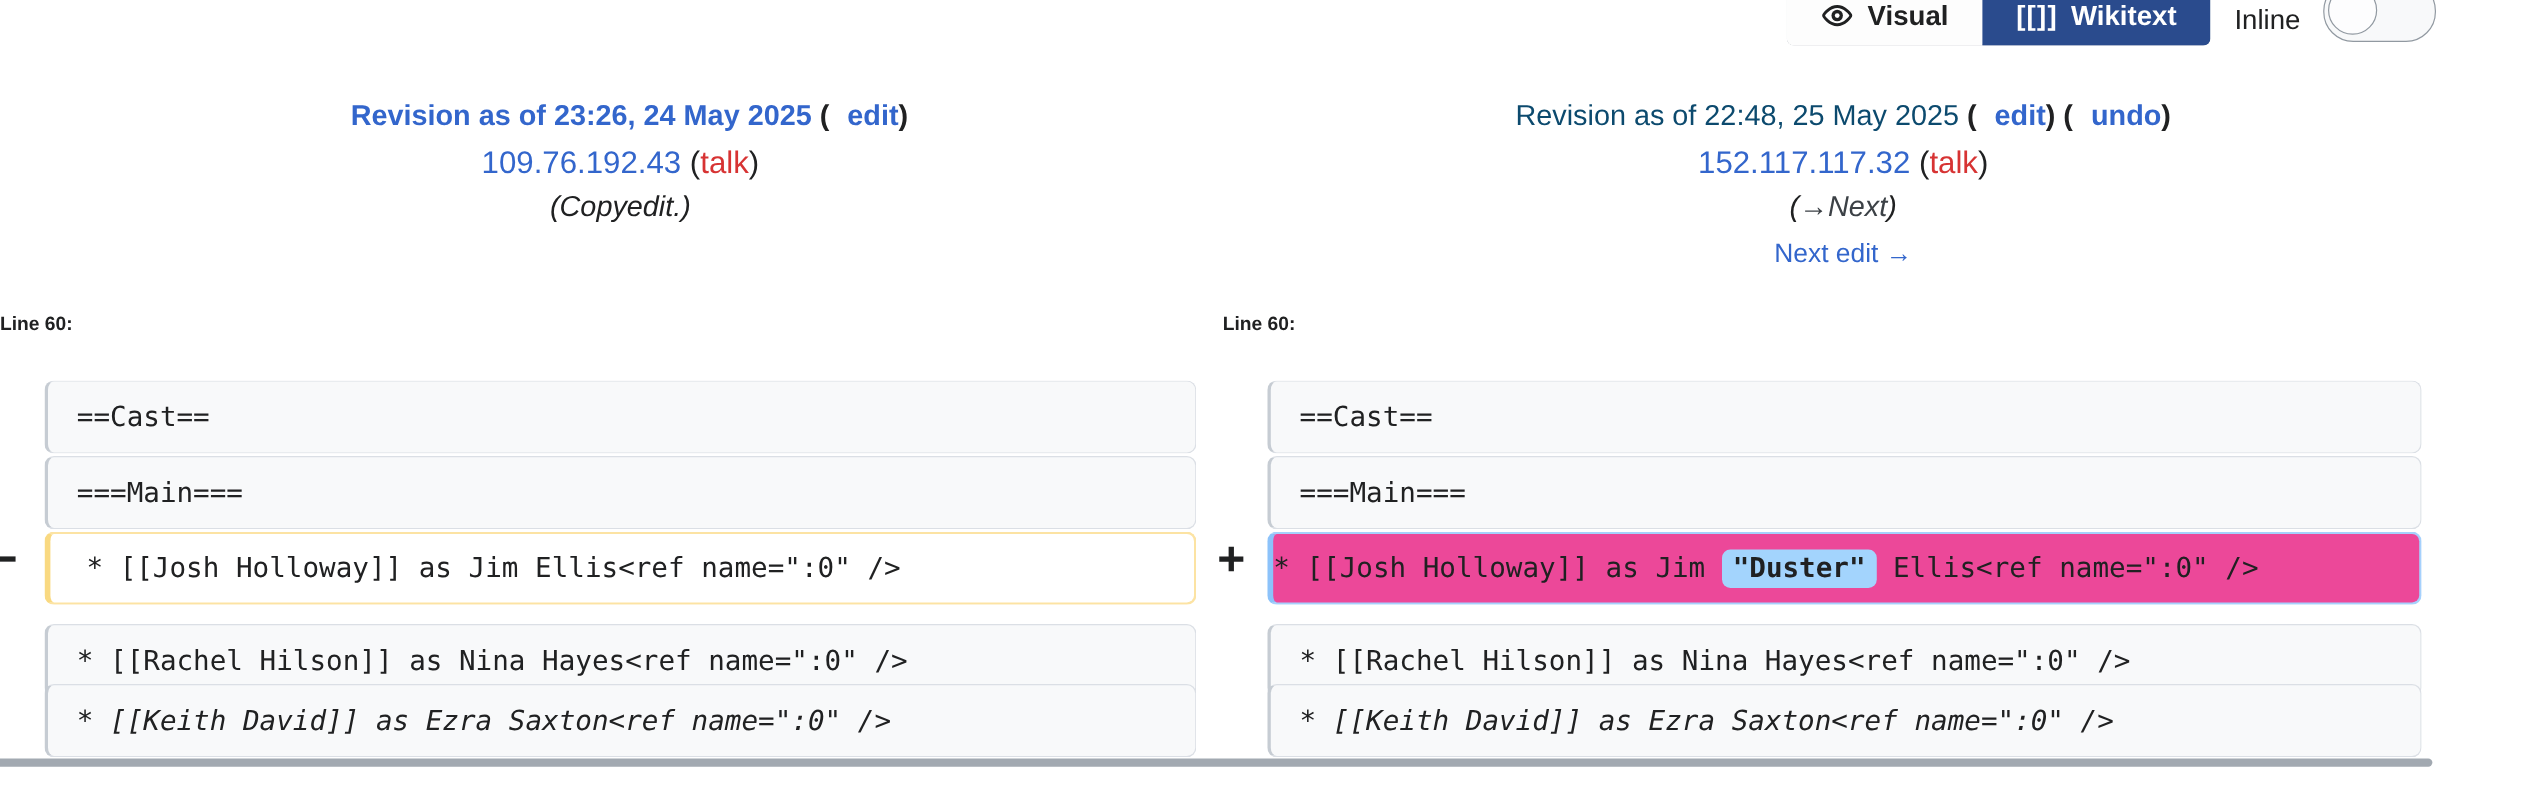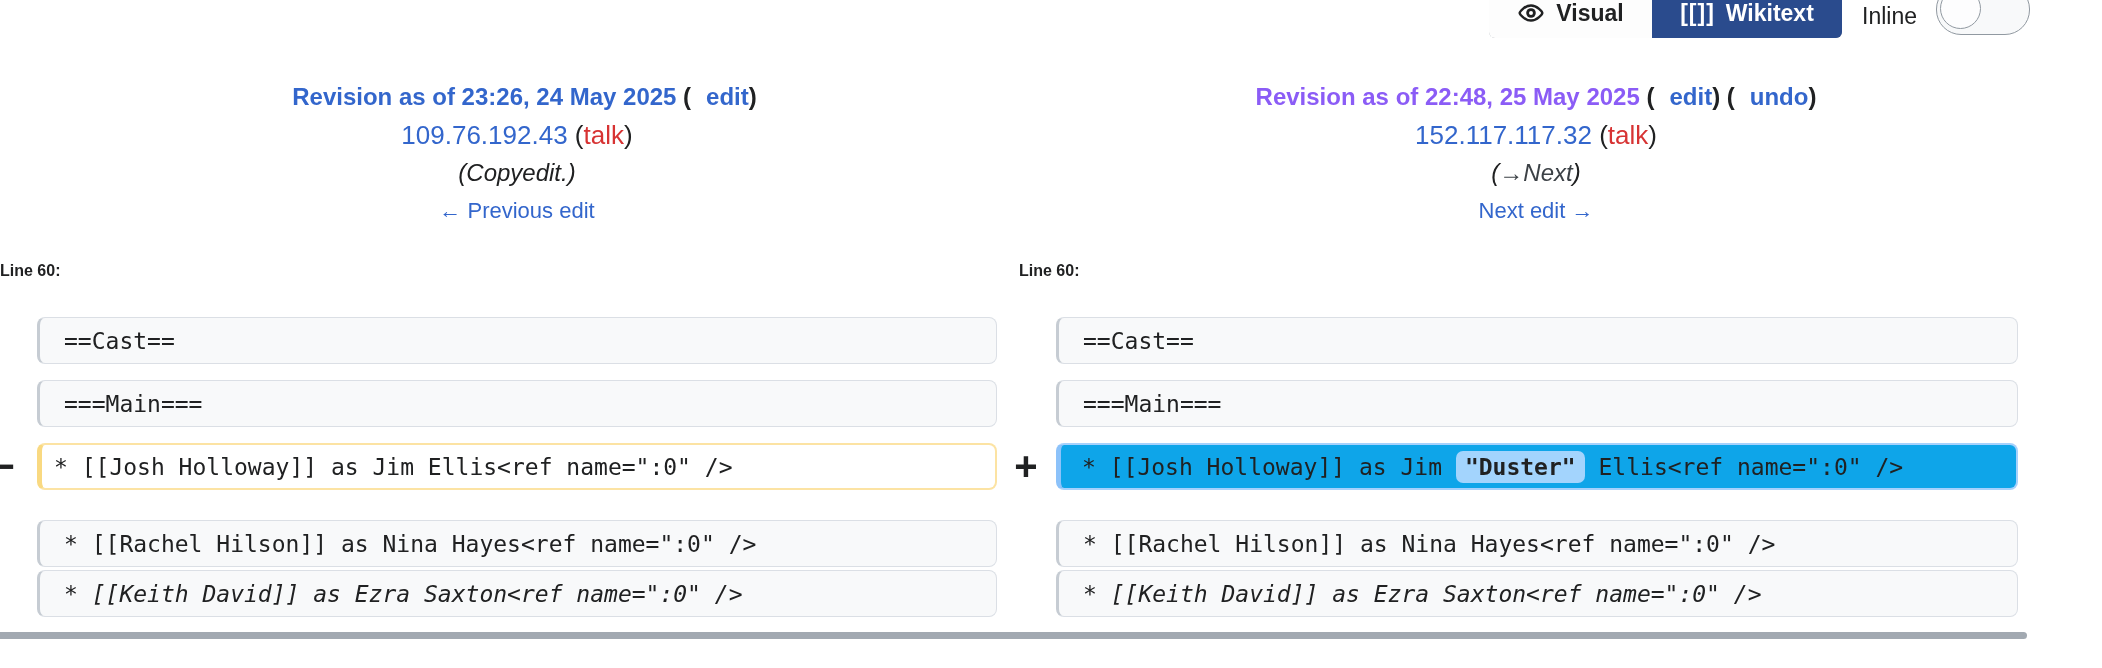--- a/index.html
+++ b/index.html
@@ -26,41 +26,41 @@
   .rev{position:absolute;top:82px;width:960px;text-align:center;}
   .rev.left{left:37px;}
   .rev.right{left:1056px;}
   .rev-title{font-size:24px;font-weight:700;line-height:30px;margin-bottom:8px;}
   .rev-user{font-size:26px;line-height:30px;margin-bottom:8px;}
   .rev-comment{font-size:24px;font-style:italic;line-height:30px;margin-bottom:8px;color:#202122;}
   .rev-nav{font-size:22px;line-height:30px;}
   a{text-decoration:none;cursor:pointer;}
   .lnk-blue{color:#3366cc;}
   .lnk-blue-b{color:#3366cc;font-weight:700;margin-left:15px;}
-  .lnk-visited{color:#8b5cf6;font-weight:700;}
+  .lnk-visited{color:#0c4a6e;font-weight:400;}
   .lnk-red{color:#d73333;}
   .lnk-section{color:#3c4146;font-style:italic;}
   .paren{color:#202122;}
 
   
   .line-header{position:absolute;top:262px;font-size:16px;font-weight:700;}
   .line-header.left{left:0px;}
   .line-header.right{left:1019px;}
 
-  .row{position:absolute;height:47px;box-sizing:border-box;display:flex;align-items:center;
+  .row{position:absolute;height:61px;box-sizing:border-box;display:flex;align-items:center;
        font-family:"DejaVu Sans Mono","Liberation Mono",monospace;font-size:23px;
        white-space:pre;color:#202122;}
   .col-l{left:37px;width:960px;}
   .col-r{left:1056px;width:962px;}
   .context{background:#f8f9fa;border:1px solid #dbdfe5;border-left:3px solid #c6ccd3;
            border-radius:8px;padding-left:24px;}
   .deleted{background:#fff;border:2px solid #fce3a3;border-left:5px solid #f9d981;
-           border-radius:8px;padding-left:12px;}
-  .added{background:#0ea5e9;border:2px solid #a6d1fc;border-left:5px solid #8cc2fa;
-         border-radius:8px;padding-left:21px;}
+           border-radius:8px;padding-left:30px;}
+  .added{background:#ec4899;border:2px solid #a6d1fc;border-left:5px solid #8cc2fa;
+         border-radius:8px;}
   .ins{background:#a3d4fd;border-radius:7px;padding:3px 9px;font-weight:700;}
 
   .marker{position:absolute;top:443px;height:47px;display:flex;align-items:center;
           justify-content:center;font-size:40px;font-weight:800;color:#202122;}
   .marker.minus{left:-12px;width:30px;}
   .marker.plus{left:1006px;width:40px;}
 
   .r1{top:317px;} .r2{top:380px;} .r3{top:443px;} .r4{top:520px;} .r5{top:570px;font-style:italic;}
 
   .scrollbar{position:absolute;left:0;top:632px;width:2027px;height:7px;
@@ -89,21 +89,20 @@
   </div>
   <span class="inline-label">Inline</span>
   <div class="toggle">
     <div class="knob"></div>
   </div>
 
   <div class="rev left">
     <div class="rev-title"><a class="lnk-blue-b">Revision as of 23:26, 24 May 2025</a><span class="paren"> (</span><a class="lnk-blue-b">edit</a><span class="paren">)</span></div>
     <div class="rev-user"><a class="lnk-blue">109.76.192.43</a><span class="paren"> (</span><a class="lnk-red">talk</a><span class="paren">)</span></div>
     <div class="rev-comment">(Copyedit.)</div>
-    <div class="rev-nav"><a class="lnk-blue">← Previous edit</a></div>
   </div>
 
   <div class="rev right">
     <div class="rev-title"><a class="lnk-visited">Revision as of 22:48, 25 May 2025</a><span class="paren"> (</span><a class="lnk-blue-b">edit</a><span class="paren">) (</span><a class="lnk-blue-b">undo</a><span class="paren">)</span></div>
     <div class="rev-user"><a class="lnk-blue">152.117.117.32</a><span class="paren"> (</span><a class="lnk-red">talk</a><span class="paren">)</span></div>
     <div class="rev-comment"><span class="paren"> (</span><a class="lnk-section">→Next</a><span class="paren">)</span></div>
     <div class="rev-nav"><a class="lnk-blue">Next edit →</a></div>
   </div>
 
   <div class="line-header left">Line 60:</div>

